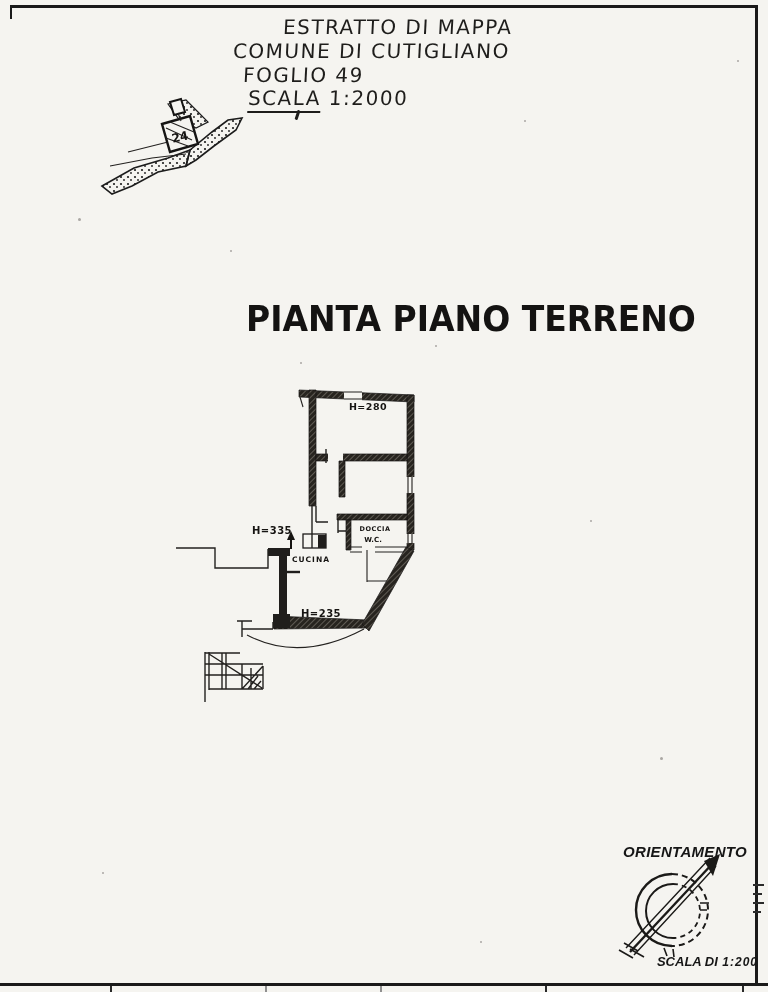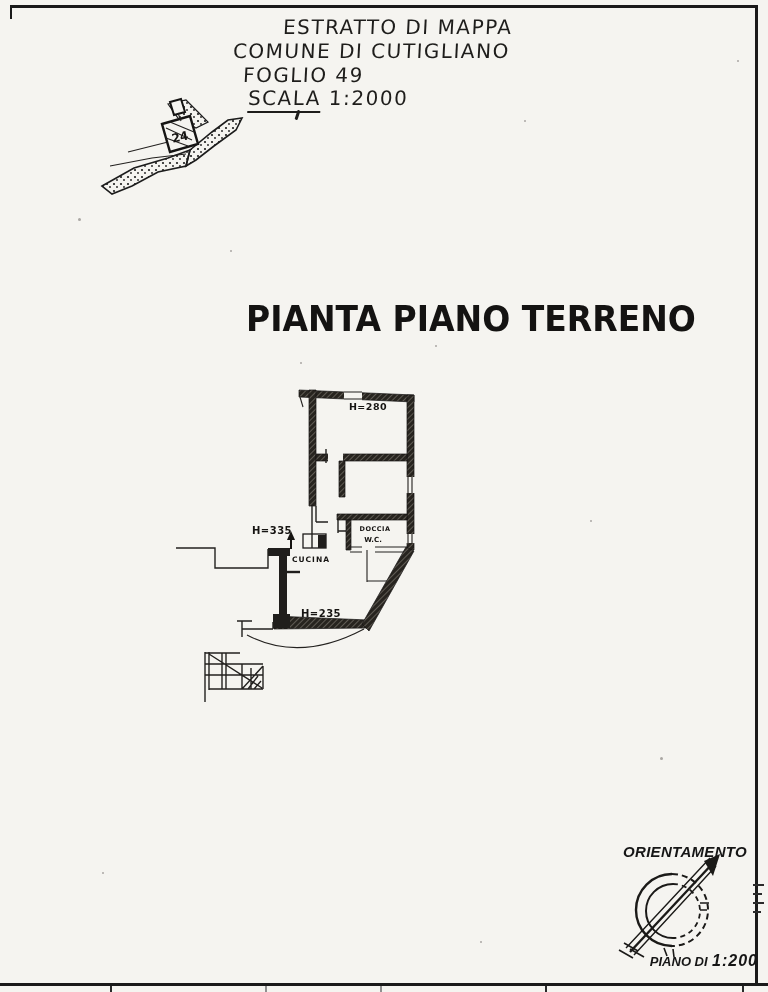--- a/index.html
+++ b/index.html
@@ -20,21 +20,21 @@
   .plan-title{position:absolute;left:246px;top:297px;width:370px;font-size:33px;font-weight:bold;
         letter-spacing:0px;transform:scaleY(1.1);transform-origin:top left;white-space:nowrap;color:#141312;}
 
   
   .orient-title{position:absolute;left:612px;top:843px;width:146px;text-align:center;
         font-family:"Liberation Sans",sans-serif;font-style:italic;font-weight:bold;
         font-size:15px;letter-spacing:.3px;color:#161616;}
   .scale-note{position:absolute;left:628px;top:952px;width:130px;text-align:right;
         font-family:"Liberation Sans",sans-serif;font-style:italic;font-weight:bold;color:#161616;white-space:nowrap;}
   .scale-note .lbl{font-size:13px;}
-  .scale-note .val{font-size:16px;letter-spacing:1px;}
+  .scale-note .val{font-size:12px;letter-spacing:1px;}
 
   svg{position:absolute;overflow:visible;}
   .thin{stroke:#23211f;stroke-width:1.4;fill:none;}
   .thin2{stroke:#23211f;stroke-width:1.1;fill:none;}
   .wall{fill:url(#wh);stroke:#141312;stroke-width:.7;}
   .solidwall{fill:#201e1c;stroke:none;}
   .gap{fill:#f5f4f0;stroke:none;}
   .plabel{font-family:"DejaVu Sans",sans-serif;font-weight:bold;fill:#161412;text-anchor:middle;}
   .comp{stroke:#1b1a18;fill:none;}
 </style>
@@ -181,21 +181,21 @@
       <path class="comp" stroke-width="1.6" d="M700,903 L709,903 M700,910 L707,910 M664,948 L667,956 M673,949 L674,957"></path>
     </g>
     <g>
       <path class="comp" stroke-width="2.4" d="M630,952 L714,862"></path>
       <path class="comp" stroke-width="1.4" d="M626,948 L710,858 M634,955 L716,866"></path>
       <polygon points="704,861 720,854 713,876" fill="#1b1a18"></polygon>
       <path class="comp" stroke-width="1.6" d="M624,943 L638,951 M630,949 L644,957 M619,950 L633,958"></path>
     </g>
   </svg>
   <div class="scale-note">
-    <span class="lbl">PIANO DI</span>
+    <span class="lbl">SCALA DI</span>
     <span class="val">1:200</span>
   </div>
 
   <div class="speck" style="left:78px;top:218px;"></div>
   <div class="speck" style="left:300px;top:362px;width:2px;height:2px;"></div>
   <div class="speck" style="left:435px;top:345px;width:2px;height:2px;"></div>
   <div class="speck" style="left:524px;top:120px;width:2px;height:2px;"></div>
   <div class="speck" style="left:660px;top:757px;"></div>
   <div class="speck" style="left:102px;top:872px;width:2px;height:2px;"></div>
   <div class="speck" style="left:480px;top:941px;width:2px;height:2px;"></div>

